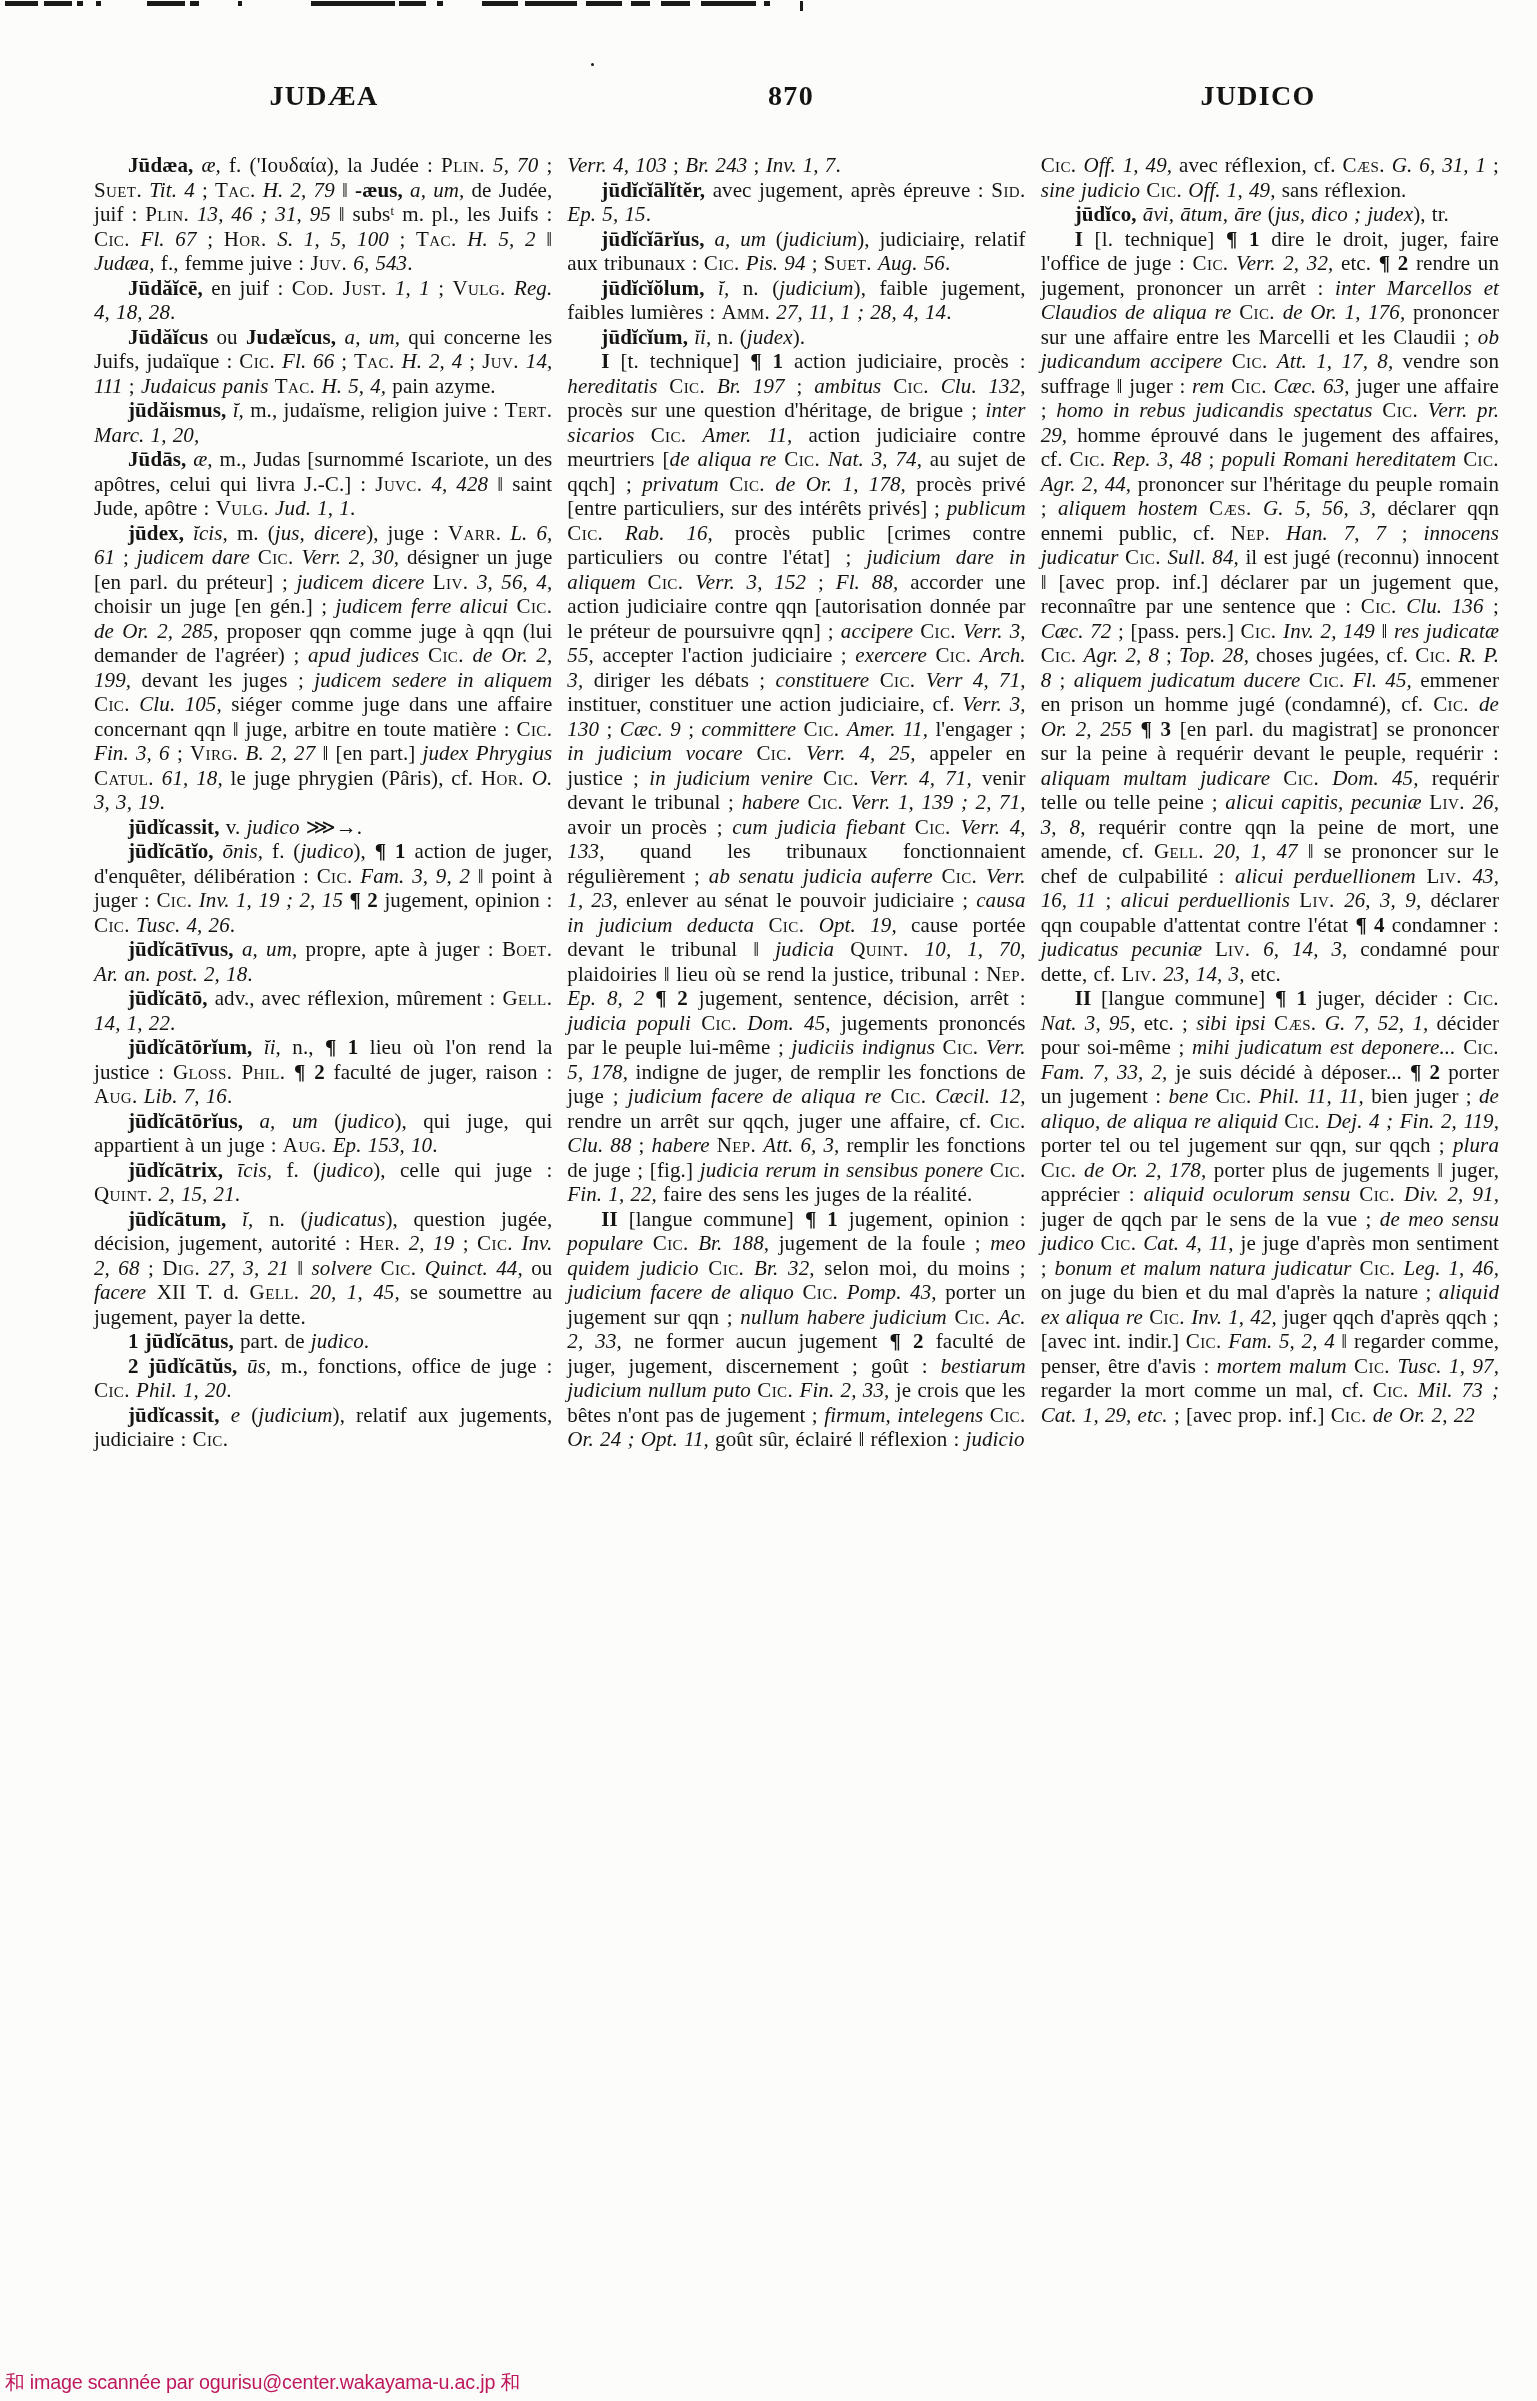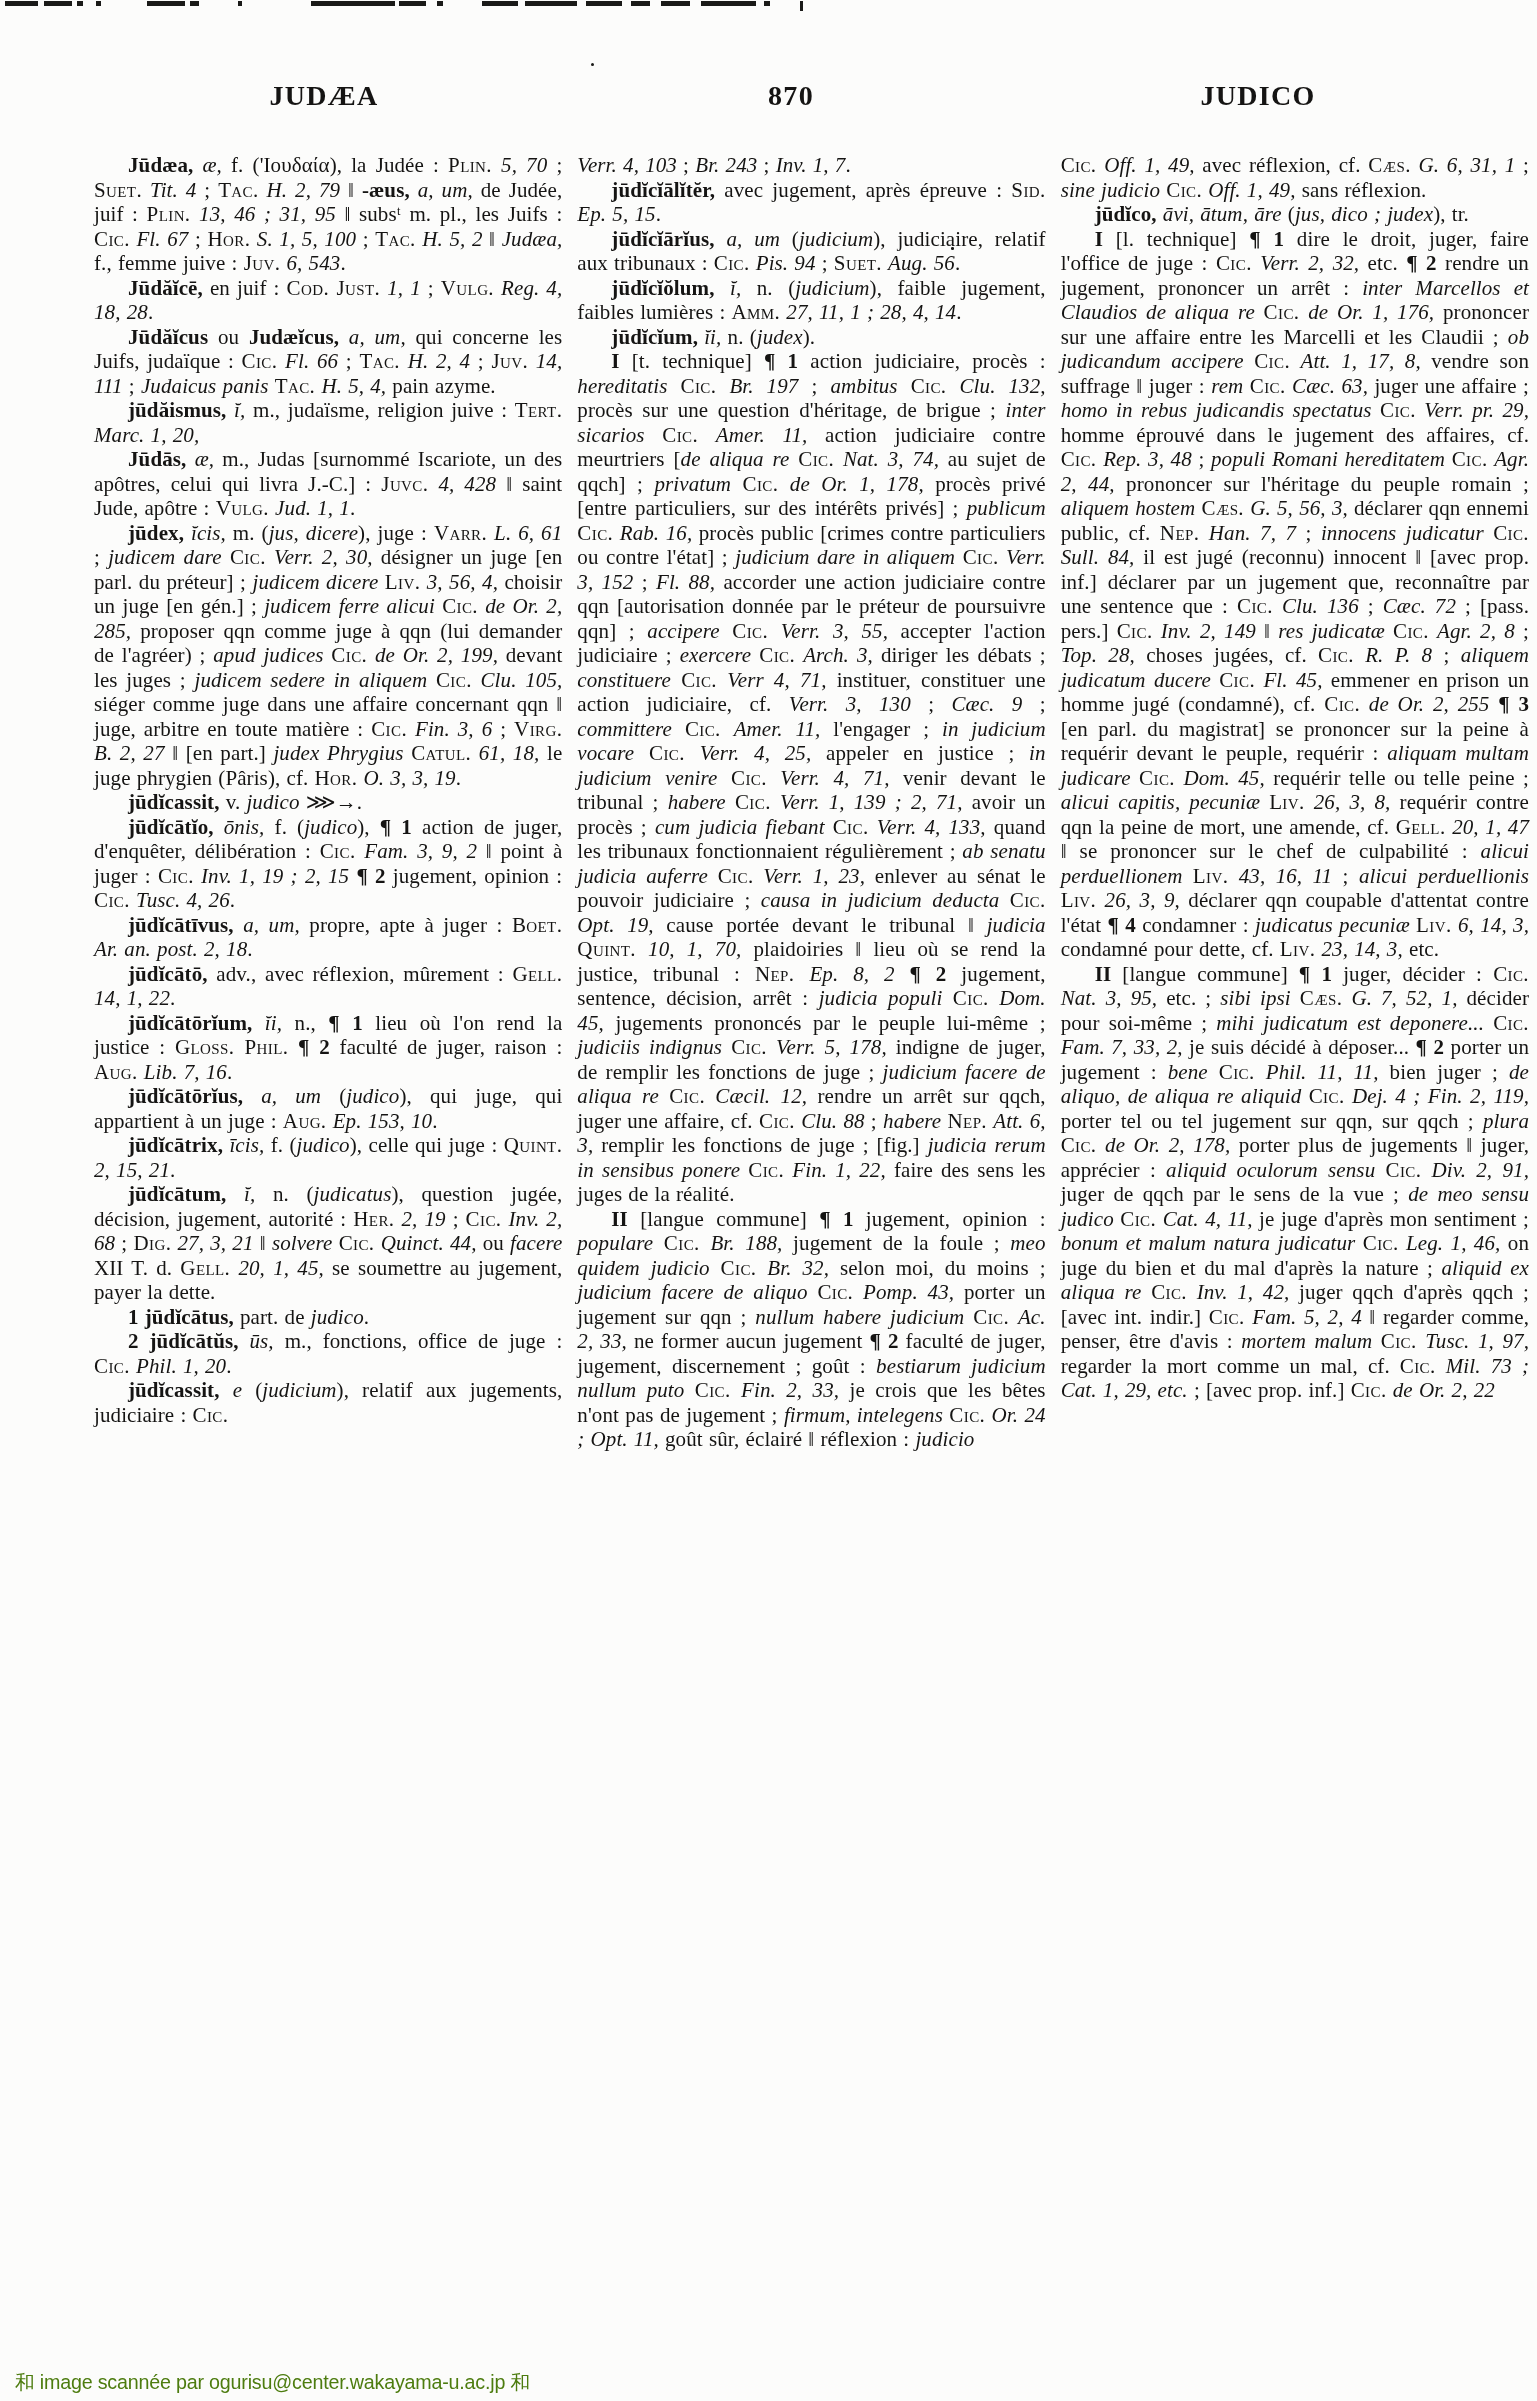--- a/index.html
+++ b/index.html
@@ -20,40 +20,40 @@
     position:absolute;transform:translateX(-50%);
     font-weight:bold;font-size:28px;letter-spacing:1.3px;white-space:nowrap;
   }
   .rh-left{left:324px;}
   .rh-center{left:791px;}
   .rh-right{left:1258px;}
   
   .page-body{
     position:absolute;top:153px;left:0;
     width:1537px;
-    padding:0 8px 0 94px;box-sizing:border-box;
+    padding:0 38px 0 94px;box-sizing:border-box;
     display:grid;grid-template-columns:repeat(3,1fr);column-gap:15px;
   }
   .col{min-width:0;}
   .para{
     margin:0;
     font-size:21px;line-height:24.5px;
     text-align:justify;
     text-indent:34px;
     letter-spacing:0.1px;word-spacing:0.8px;
   }
   .para.cont{text-indent:0;}
   .para b{font-weight:bold;}
   .para i{font-style:italic;}
   .para .sc{font-variant:small-caps;letter-spacing:0.4px;}
   
   .footer{
-    position:absolute;left:15px;bottom:5px;
+    position:absolute;left:5px;bottom:5px;
     font-family:"Liberation Sans","DejaVu Sans",sans-serif;
-    font-size:19.7px;letter-spacing:-0.2px;color:#4d7c0f;white-space:nowrap;
+    font-size:19.7px;letter-spacing:-0.2px;color:#be185d;white-space:nowrap;
   }
 </style>
 </head>
 <body>
 
 <div>
   <div class="tick" style="left:5px;width:33px"></div>
   <div class="tick" style="left:44px;width:28px"></div>
   <div class="tick" style="left:77px;width:6.3px"></div>
   <div class="tick" style="left:96px;width:5px"></div>

